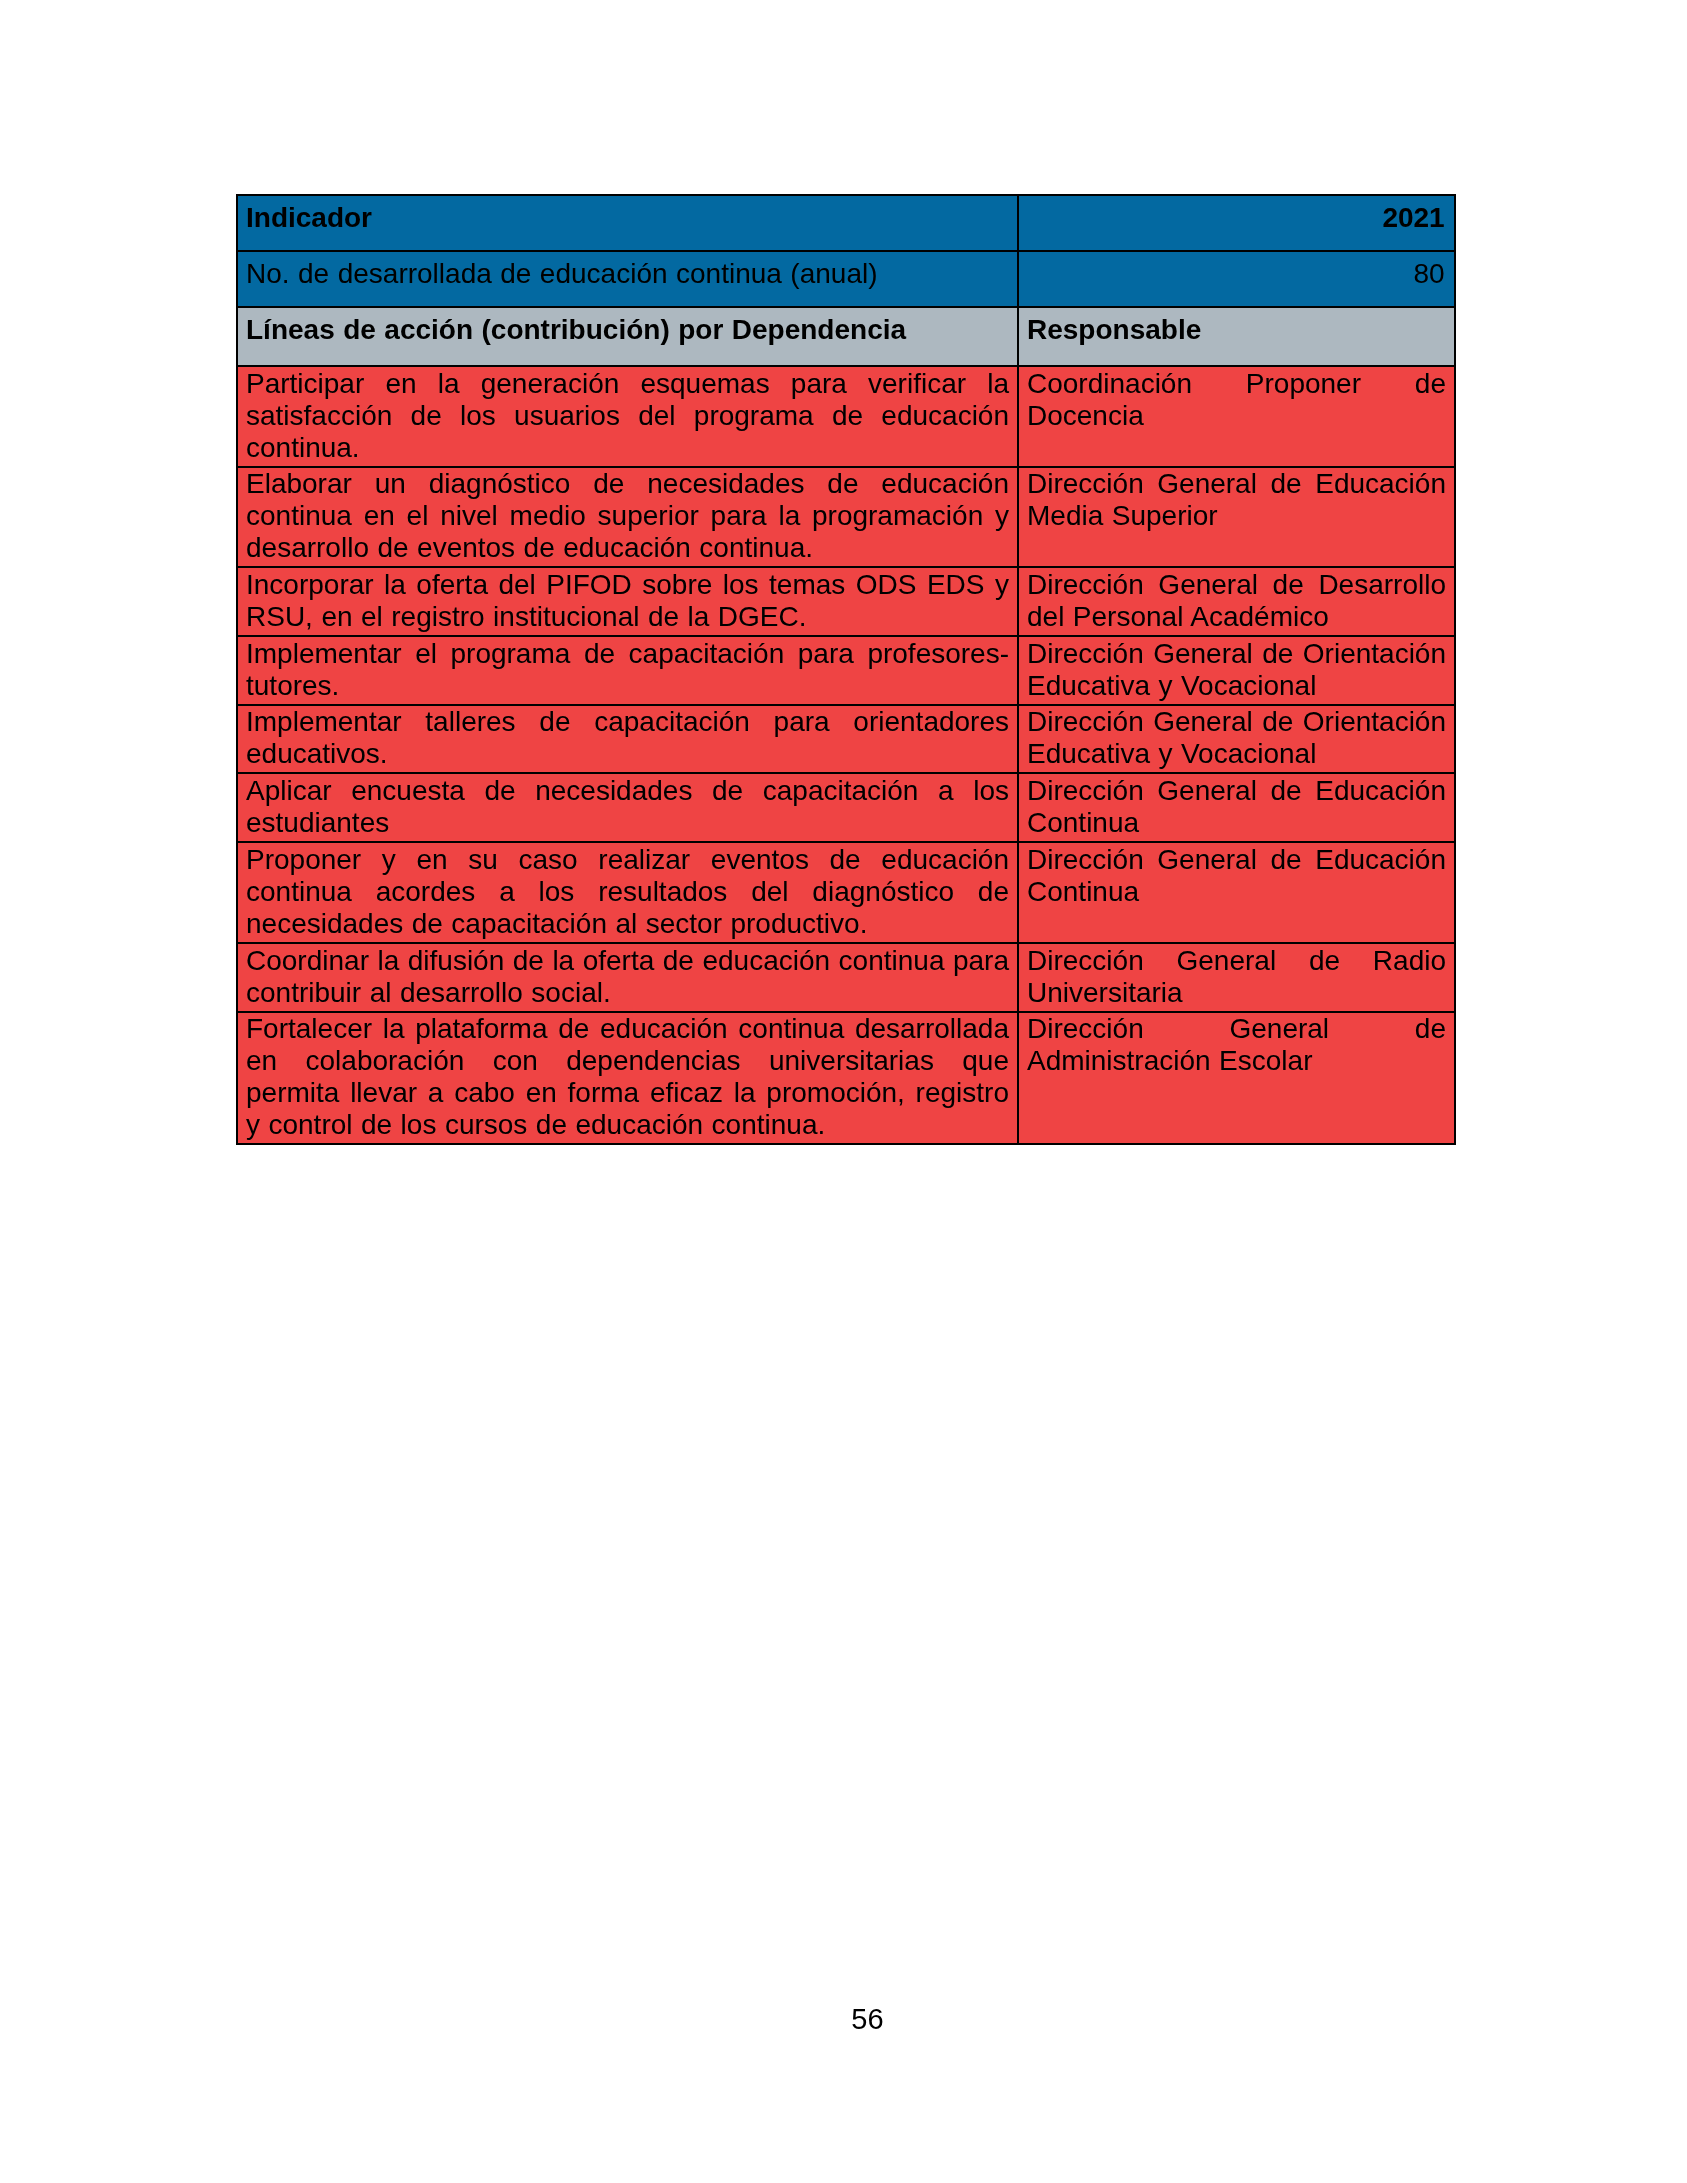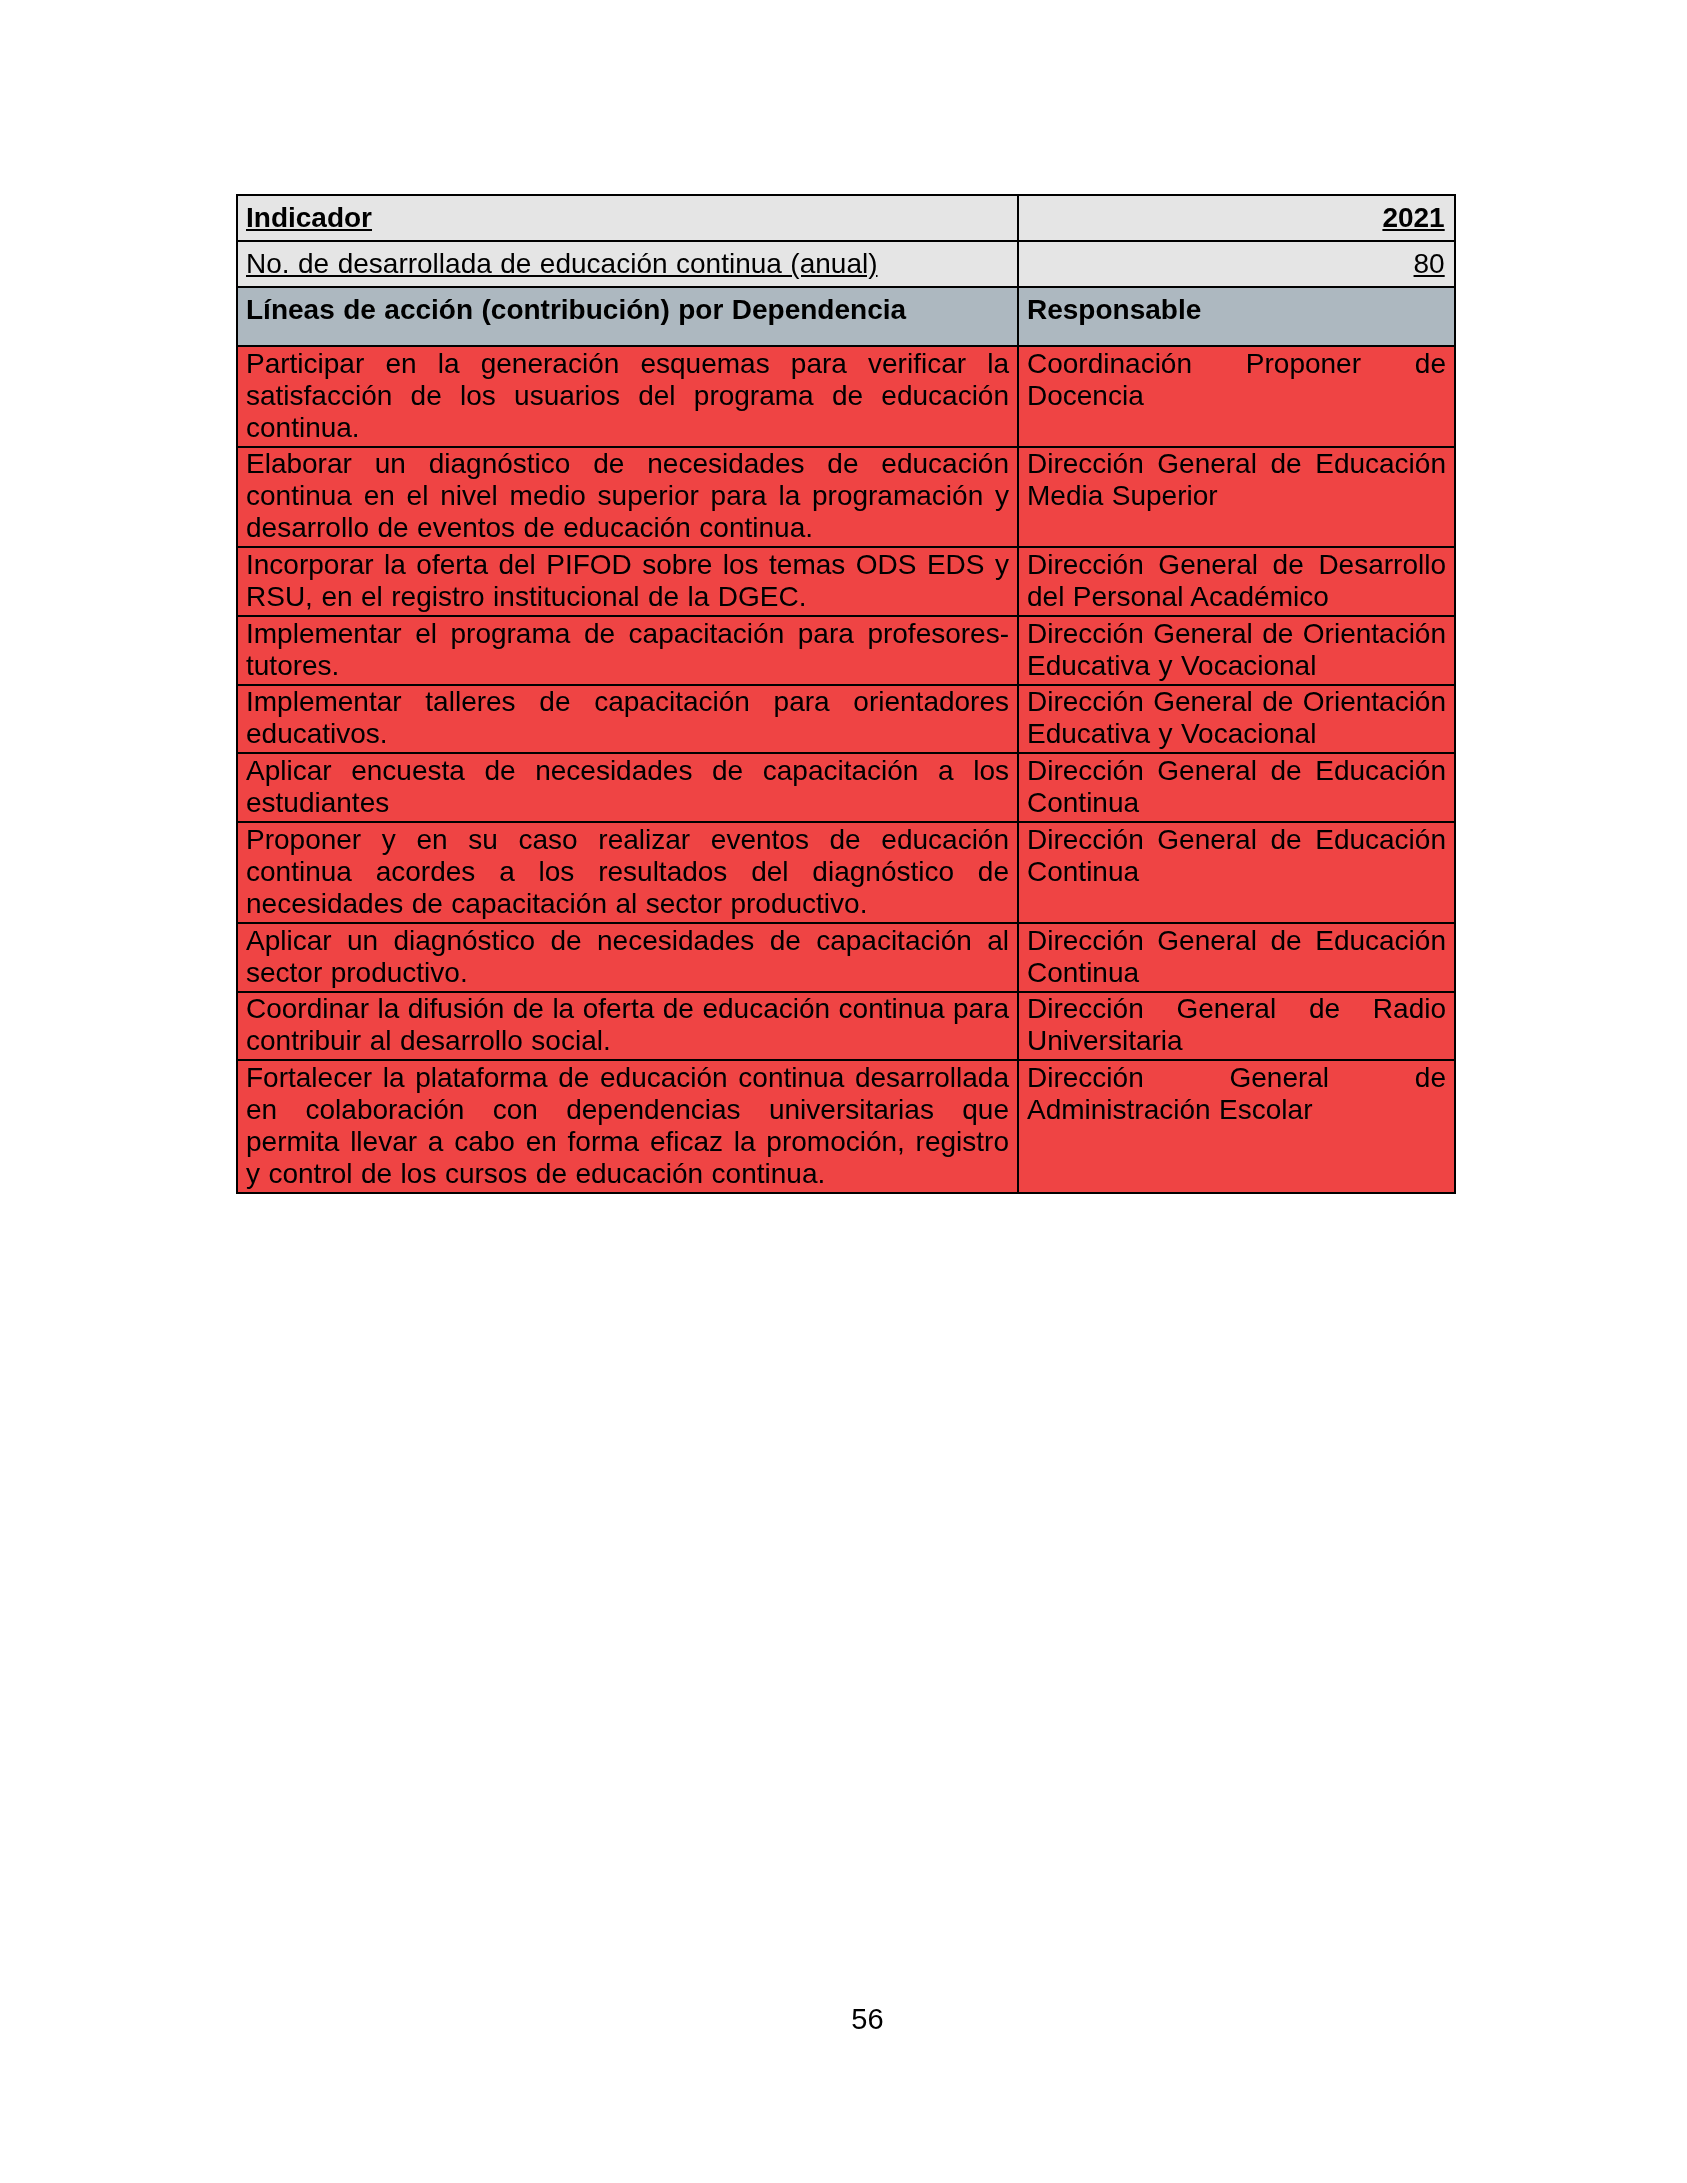--- a/index.html
+++ b/index.html
@@ -24,26 +24,25 @@
   td {
     border: 2px solid #000000;
     vertical-align: top;
     font-size: 28px;
     line-height: 32px;
     padding: 0.7px 8px 2px 8px;
     overflow: hidden;
     word-spacing: 0.7px;
   }
   tr.row-green td {
-    background: #e5e5e5;
+    background: #0369a1;
     padding-top: 6px;
-    padding-bottom: 6px;
+    padding-bottom: 16px;
     vertical-align: middle;
     white-space: nowrap;
-    text-decoration: underline;
   }
   tr.row-green.hdr td { font-weight: bold; }
   tr.row-gray td {
     background: #adb8c0;
     font-weight: bold;
     padding-top: 6px;
     padding-bottom: 19px;
     vertical-align: middle;
     white-space: nowrap;
   }
@@ -107,24 +106,20 @@
     </tr>
     <tr class="row-body">
       <td>Aplicar encuesta de necesidades de capacitación a los estudiantes</td>
       <td>Dirección General de Educación Continua</td>
     </tr>
     <tr class="row-body">
       <td>Proponer y en su caso realizar eventos de educación continua acordes a los resultados del diagnóstico de necesidades de capacitación al sector productivo.</td>
       <td>Dirección General de Educación Continua</td>
     </tr>
     <tr class="row-body">
-      <td>Aplicar un diagnóstico de necesidades de capacitación al sector productivo.</td>
-      <td>Dirección General de Educación Continua</td>
-    </tr>
-    <tr class="row-body">
       <td>Coordinar la difusión de la oferta de educación continua para contribuir al desarrollo social.</td>
       <td>Dirección General de Radio Universitaria</td>
     </tr>
     <tr class="row-body">
       <td>Fortalecer la plataforma de educación continua desarrollada en colaboración con dependencias universitarias que permita llevar a cabo en forma eficaz la promoción, registro y control de los cursos de educación continua.</td>
       <td>Dirección General de Administración Escolar</td>
     </tr>
   </tbody>
 </table>
 

